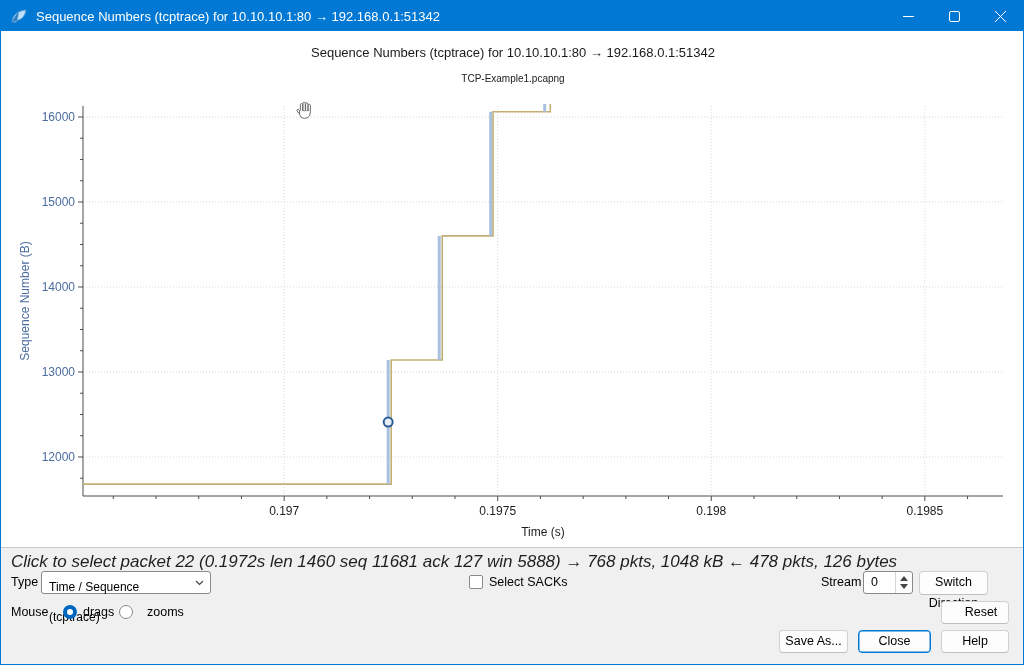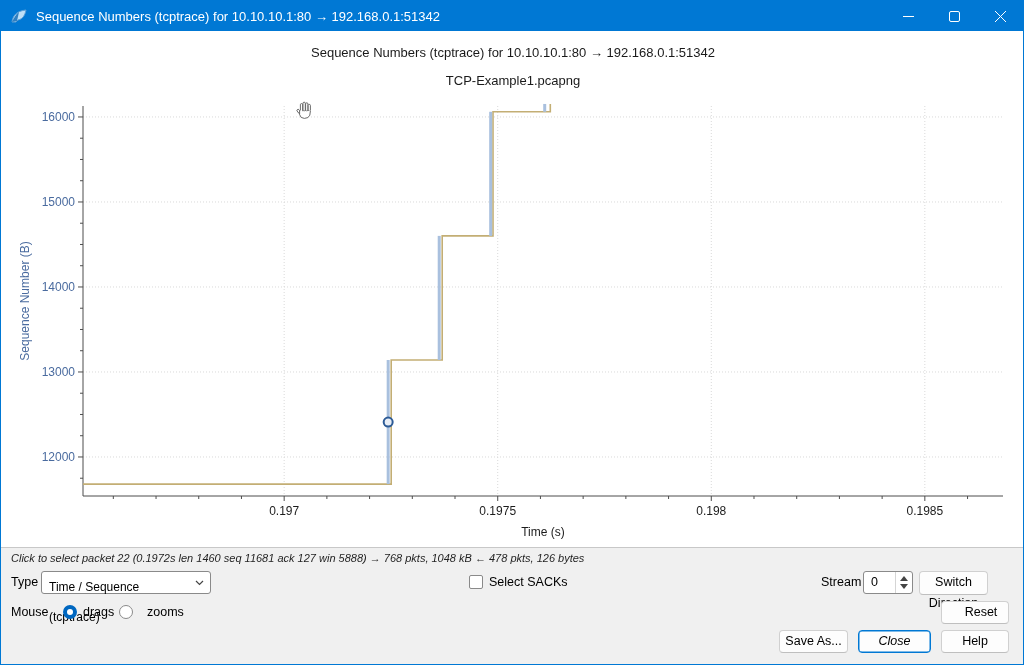--- a/index.html
+++ b/index.html
@@ -10,26 +10,26 @@
   }
   
   .titlebar{position:absolute;left:0;top:0;width:100%;height:30px;background:#0078d4;display:flex;align-items:center;}
   .titlebar .appicon{margin-left:10px;width:17px;height:17px;flex:0 0 auto;}
   .titlebar .title{color:#ffffff;font-size:13px;margin-left:8px;white-space:nowrap;flex:1 1 auto;overflow:hidden;}
   .winbtns{display:flex;height:100%;flex:0 0 auto;}
   .winbtn{width:46px;height:100%;display:flex;align-items:center;justify-content:center;}
   
   .content{position:absolute;left:0;top:30px;width:1024px;height:516px;background:#ffffff;}
   .chart-title{position:absolute;left:0;top:14px;width:100%;text-align:center;font-size:13px;color:#1a1a1a;}
-  .chart-subtitle{position:absolute;left:0;top:42px;width:100%;text-align:center;font-size:13px;color:#1a1a1a;}
+  .chart-subtitle{position:absolute;left:0;top:42px;width:100%;text-align:center;font-size:10px;color:#1a1a1a;}
   #chart-svg{position:absolute;left:0;top:0;}
   
   .divider{position:absolute;left:0;top:546px;width:100%;height:1px;background:#c8c8c8;}
   .panel{position:absolute;left:0;top:547px;width:1024px;height:118px;background:#f0f0f0;font-size:12.5px;color:#000;}
-  .status{position:absolute;left:10px;top:4px;font-size:11px;font-style:italic;color:#1f1f1f;white-space:nowrap;}
+  .status{position:absolute;left:10px;top:4px;font-size:17px;font-style:italic;color:#1f1f1f;white-space:nowrap;}
   .lbl{position:absolute;line-height:23px;}
   .combo{position:absolute;box-sizing:border-box;background:#ffffff;border:1px solid #8a8a8a;border-radius:3px;
          height:23px;line-height:30px;padding:0 20px 0 7px;font-size:12px;color:#000;}
   .combo .chev{position:absolute;right:6px;top:8px;}
   .checkbox{position:absolute;width:14px;height:14px;box-sizing:border-box;background:#fff;border:1px solid #8a8a8a;border-radius:2px;}
   .spin{position:absolute;box-sizing:border-box;background:#fff;border:1px solid #8a8a8a;border-radius:3px;height:23px;}
   .spin .val{position:absolute;left:7px;top:0;line-height:21px;font-size:12.5px;}
   .spin .arrows{position:absolute;right:0;top:0;width:16px;height:100%;border-left:1px solid #d5d5d5;}
   .spin .up{position:absolute;left:4px;top:4px;width:0;height:0;border-left:4px solid transparent;border-right:4px solid transparent;border-bottom:5px solid #444;}
   .spin .down{position:absolute;left:4px;bottom:4px;width:0;height:0;border-left:4px solid transparent;border-right:4px solid transparent;border-top:5px solid #444;}
@@ -181,17 +181,17 @@
     <div class="btn" style="left:918px;top:23px;width:69px;height:24px;">Switch Direction</div>
 
     <span class="lbl" style="left:10px;top:53px;">Mouse</span>
     <div class="radio checked" style="left:62px;top:57px;"></div>
     <span class="lbl" style="left:82px;top:53px;">drags</span>
     <div class="radio unchecked" style="left:118px;top:57px;"></div>
     <span class="lbl" style="left:138px;top:53px;margin-left:8px;">zooms</span>
     <div class="btn" style="left:940px;top:53px;width:68px;padding-left:12px;">Reset</div>
 
     <div class="btn" style="left:778px;top:82px;width:69px;">Save As...</div>
-    <div class="btn default" style="left:857px;top:82px;width:73px;font-style:italic;">Close</div>
+    <div class="btn default" style="left:857px;top:82px;width:73px;">Close</div>
     <div class="btn" style="left:940px;top:82px;width:68px;">Help</div>
   </div>
 
 </div>
 
 </body></html>

